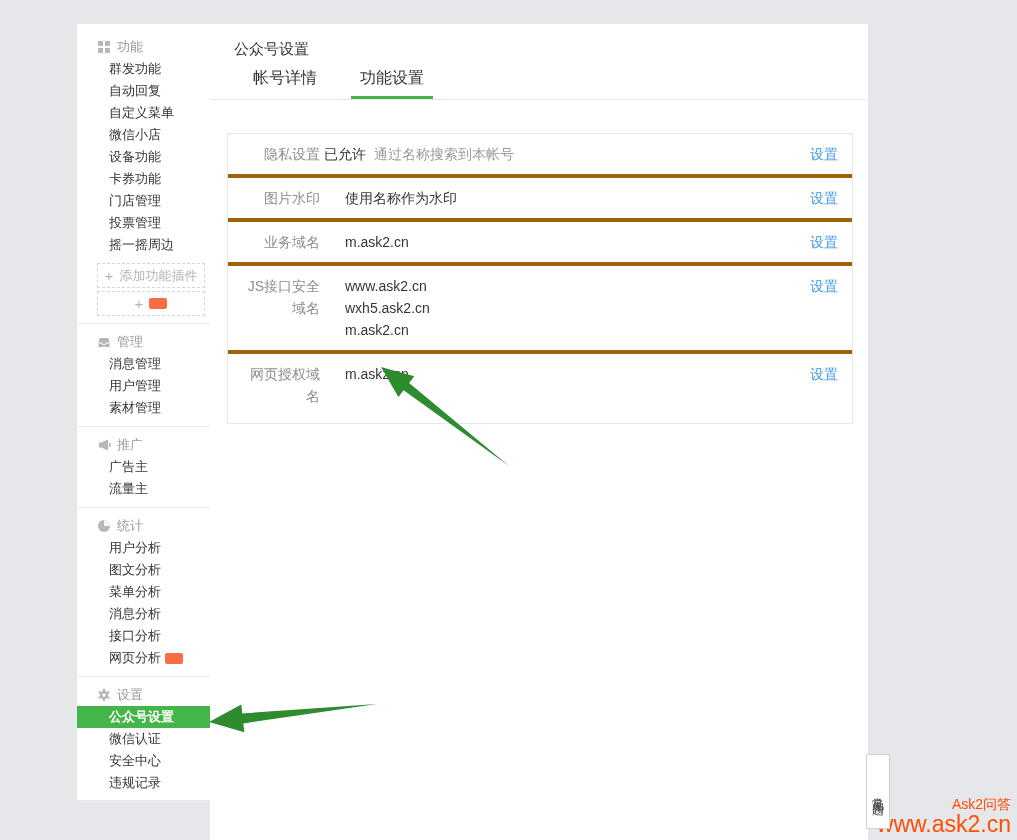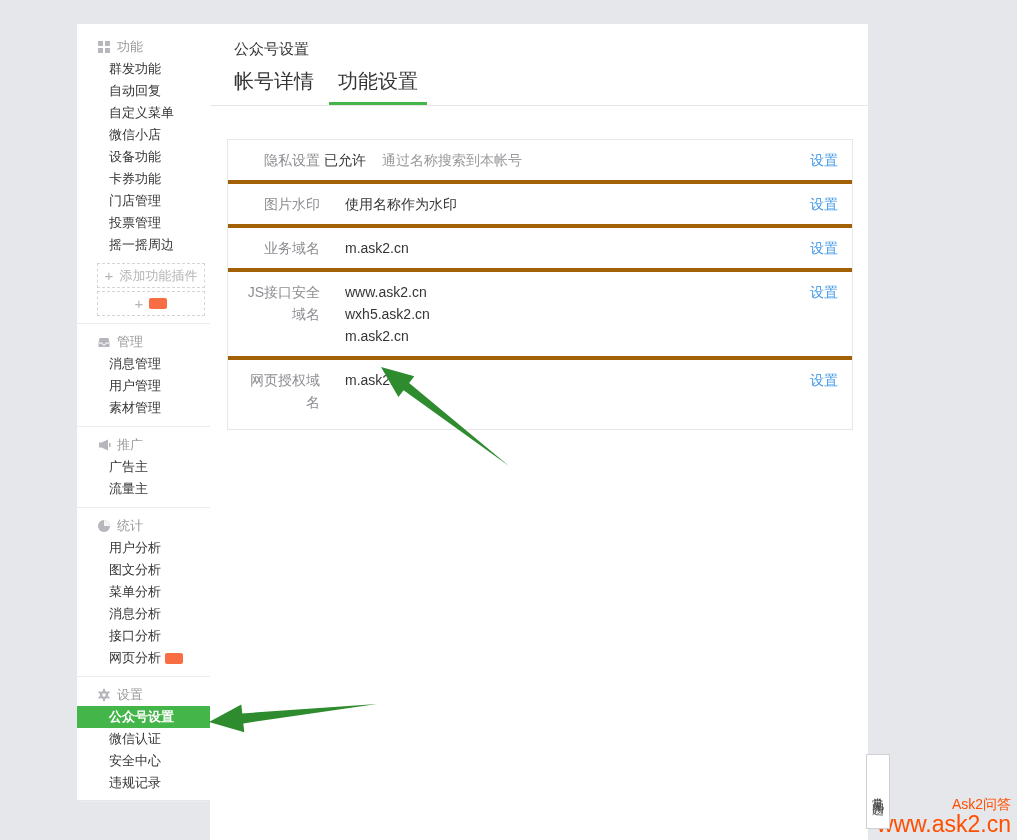--- a/index.html
+++ b/index.html
@@ -27,31 +27,31 @@
   .dash-box .plus { font-size:15px; color:#b5b5b5; }
   .orange-badge { display:inline-block; width:18px; height:11px; border-radius:2px;
                   background:#f96d45; vertical-align:middle; }
   .sb-item .orange-badge { margin-left:4px; }
 
   
   .main { position:absolute; left:210px; top:24px; width:658px; height:816px; background:#fff; }
   .main-header { padding:14px 0 0 24px; border-bottom:1px solid #e7e7eb; }
   .page-title { font-size:15px; color:#353535; line-height:22px; }
   .tabs { display:flex; margin-top:8px; }
-  .tab { font-size:20px; color:#353535; padding-bottom:10px; cursor:pointer; }
+  .tab { font-size:16px; color:#353535; padding-bottom:10px; cursor:pointer;margin-left:19px; }
   .tab.plain { margin-right:15px; }
   .tab.active { padding:0 9px 7px; border-bottom:3px solid #44b549; }
 
   .settings-table { margin:33px 15px 0 17px; border:1px solid #e7e7eb; }
   .row { display:flex; align-items:flex-start; padding:9px 14px; background:#fff; }
   .row + .row { border-top:4px solid #a16207;gap:21px; }
   .row-label { width:78px; min-width:78px; margin-right:4px; font-size:14px;
                color:#8d8d92; line-height:22px;text-align:right; }
   .row-value { flex:1; font-size:14px; color:#353535; line-height:22px; }
-  .value-secondary { color:#9a9a9e; margin-left:16px;text-align:right; }
+  .value-secondary { color:#9a9a9e; margin-left:8px;text-align:right; }
   .row-action { font-size:14px; color:#459ae9; line-height:22px; cursor:pointer; }
 
   
   .arrows { position:absolute; left:0; top:0; pointer-events:none; z-index:6; }
   .faq-btn { position:absolute; left:866px; top:754px; width:24px; height:75px;
              background:#fff; border:1px solid #cfcfd4; color:#4a4a4a; font-size:12px;
              writing-mode:vertical-rl; text-orientation:upright; text-align:center;
              letter-spacing:2px; line-height:22px; cursor:pointer; z-index:7; }
   .watermark { position:absolute; right:6px; bottom:2px; text-align:right;
                color:#ff4e00; line-height:1.12; z-index:5; }

